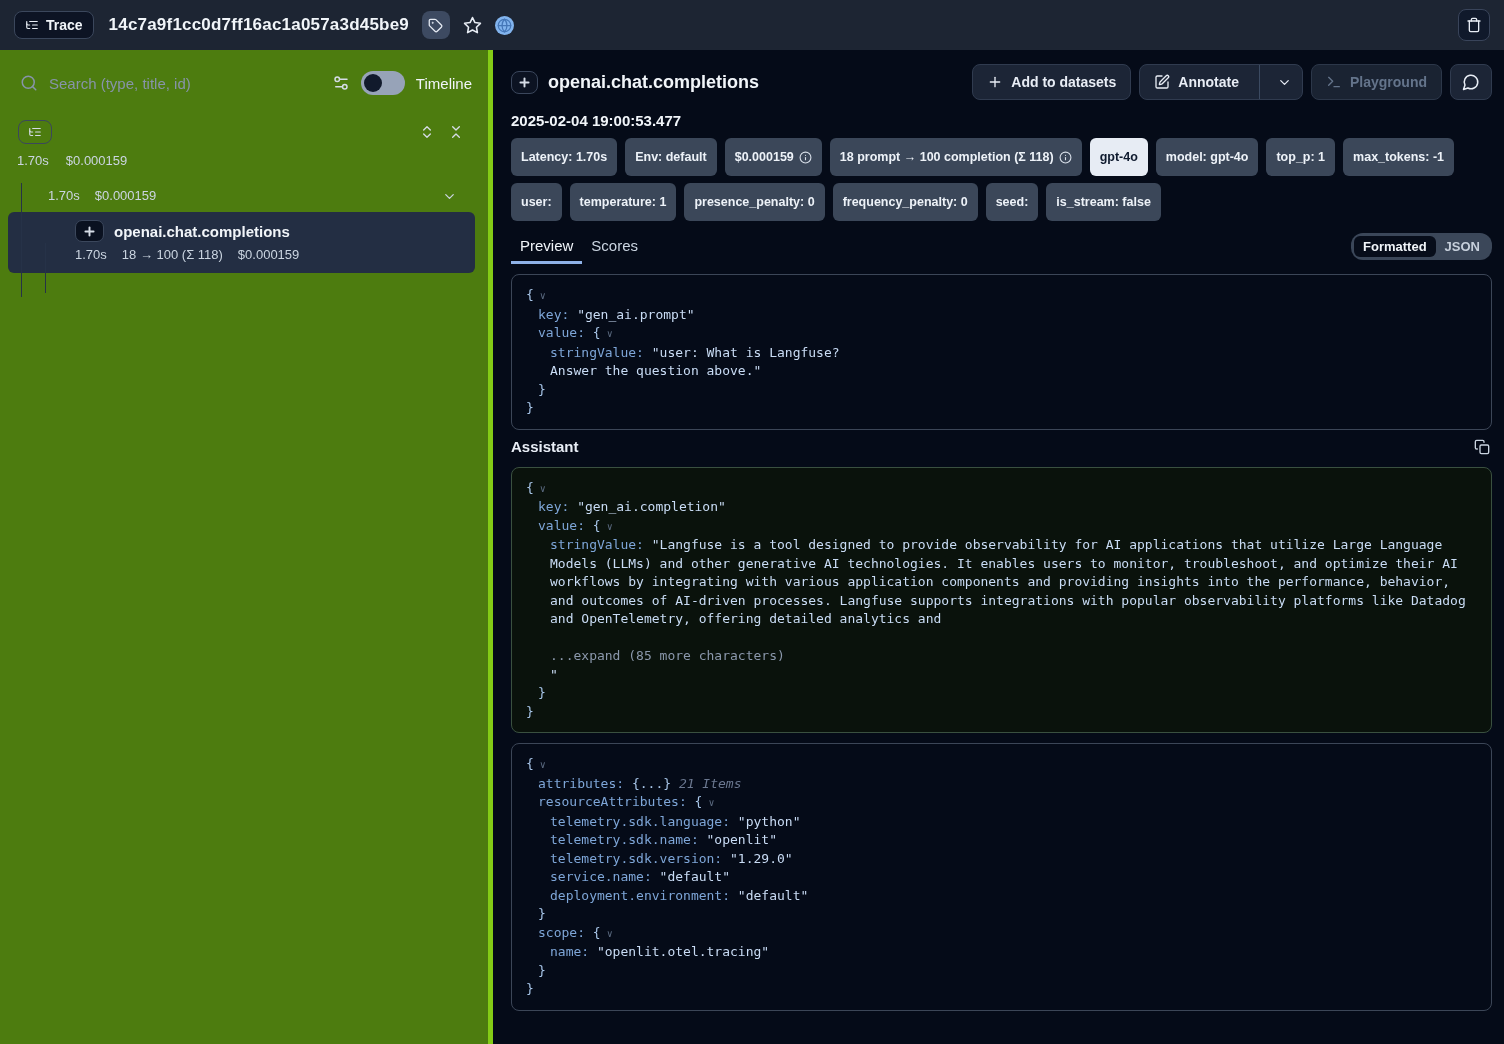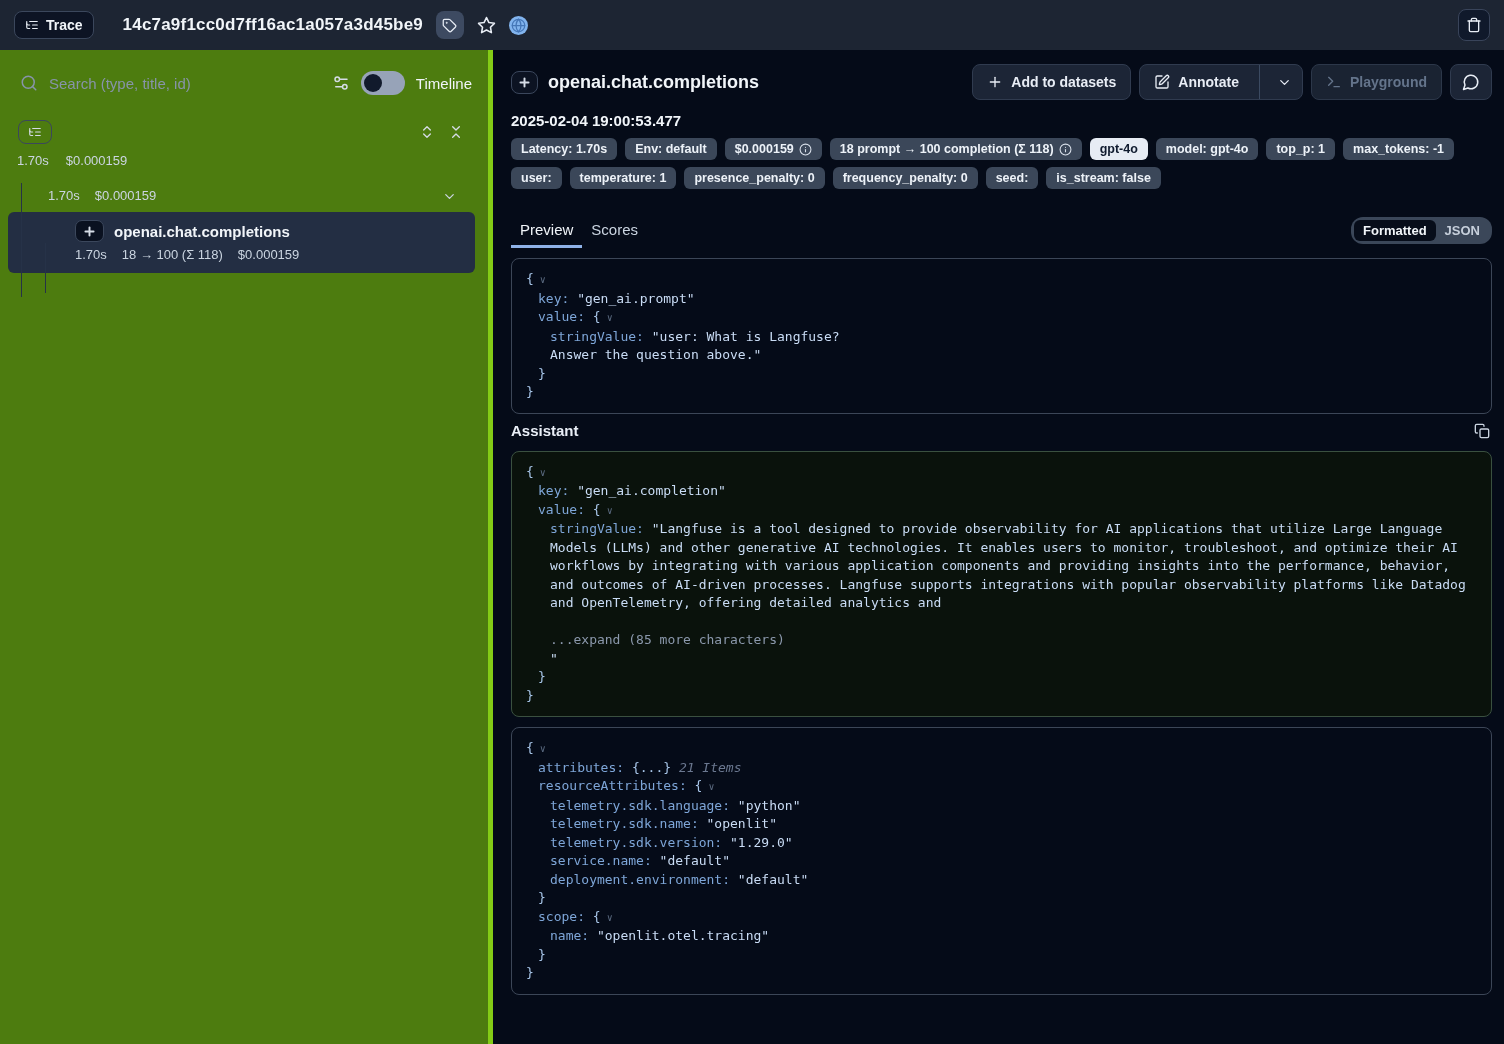--- a/index.html
+++ b/index.html
@@ -5,21 +5,21 @@
   * { margin:0; padding:0; box-sizing:border-box; }
   html,body { width:1504px; height:1044px; overflow:hidden; background:#050b18;
     font-family:"Liberation Sans", sans-serif; color:#f1f5f9; }
   svg { display:block; }
 
   
   .topbar { height:50px; background:#1d2533; display:flex; align-items:center; padding:0 14px; gap:13px; }
   .trace-badge { display:inline-flex; align-items:center; gap:7px; border:1px solid #3b475c; background:#0d1424;
     border-radius:8px; padding:4px 10px; height:28px; }
   .trace-badge span { font-size:14px; font-weight:700; }
-  .trace-id { font-size:17px; font-weight:700; letter-spacing:.2px; margin-left:16px; }
+  .trace-id { font-size:17px; font-weight:700; letter-spacing:.2px; margin-left:2px; }
   .icon-btn-sq { width:28px; height:28px; border-radius:8px; background:#3d4a61; display:flex; align-items:center; justify-content:center; cursor:pointer; }
   .plain-icon { display:flex; align-items:center; justify-content:center; cursor:pointer; }
   .avatar { width:19px; height:19px; border-radius:50%; background:#82b4ee; display:flex; align-items:center; justify-content:center; }
   .topbar-spacer { flex:1; }
   .trash-btn { width:32px; height:32px; border:1px solid #39445a; border-radius:8px; background:#10192b;
     display:flex; align-items:center; justify-content:center; cursor:pointer; }
 
   
   .content { display:flex; height:994px; }
   .sidebar { width:493px; flex:0 0 493px; background:#4d7c0f; border-right:5px solid #84cc16; position:relative; }
@@ -64,27 +64,27 @@
   .split-main { display:flex; align-items:center; gap:8px; padding:0 12px 0 14px; height:100%; cursor:pointer; }
   .split-div { width:1px; height:100%; background:#3b4a61; }
   .split-chev { width:34px; height:100%; display:flex; align-items:center; justify-content:center; cursor:pointer; }
   .btn-disabled { color:#64748b; background:#1a2332; border-color:#2c3749; }
   .btn-icon-only { width:42px; padding:0; justify-content:center; }
 
   .timestamp { margin-top:12px; font-size:15px; font-weight:600; }
 
   
   .badges { margin-top:9px; display:flex; flex-wrap:wrap; gap:7px 8px; max-width:990px; }
-  .badge { height:22px; display:inline-flex; align-items:center; gap:5px; background:#3b4759; color:#edf2f8;
+  .badge { height:38px; display:inline-flex; align-items:center; gap:5px; background:#3b4759; color:#edf2f8;
     border-radius:6px; padding:0 10px; font-size:12.5px; font-weight:600; white-space:nowrap; }
   .badge-light { background:#e7ecf4; color:#0f1a2e; }
   .badge .info-ic { display:flex; color:#d8dfe9; }
 
   
-  .tabs-row { margin-top:28px; display:flex; align-items:flex-end; }
+  .tabs-row { margin-top:12px; display:flex; align-items:flex-end; }
   .tab { font-size:15px; font-weight:500; color:#cbd5e1; padding:4px 9px 10px; position:relative; cursor:pointer; }
   .tab.active { color:#f1f5f9; }
   .tab.active::after { content:""; position:absolute; left:0; right:0; bottom:0; height:3px; background:#8fb2e8; }
   .format-toggle { margin-left:auto; background:#3b4759; border-radius:12px; padding:3px; display:flex; align-items:center;
     font-size:13px; font-weight:600; margin-bottom:4px; }
   .fmt-opt { padding:3px 9px; color:#c6cfdb; cursor:pointer; border-radius:6px; }
   .fmt-opt.active { background:#070d1a; color:#f1f5f9; }
 
   
   .code-card { margin-top:10px; border:1px solid #3c4657; border-radius:8px; padding:11px 14px;

